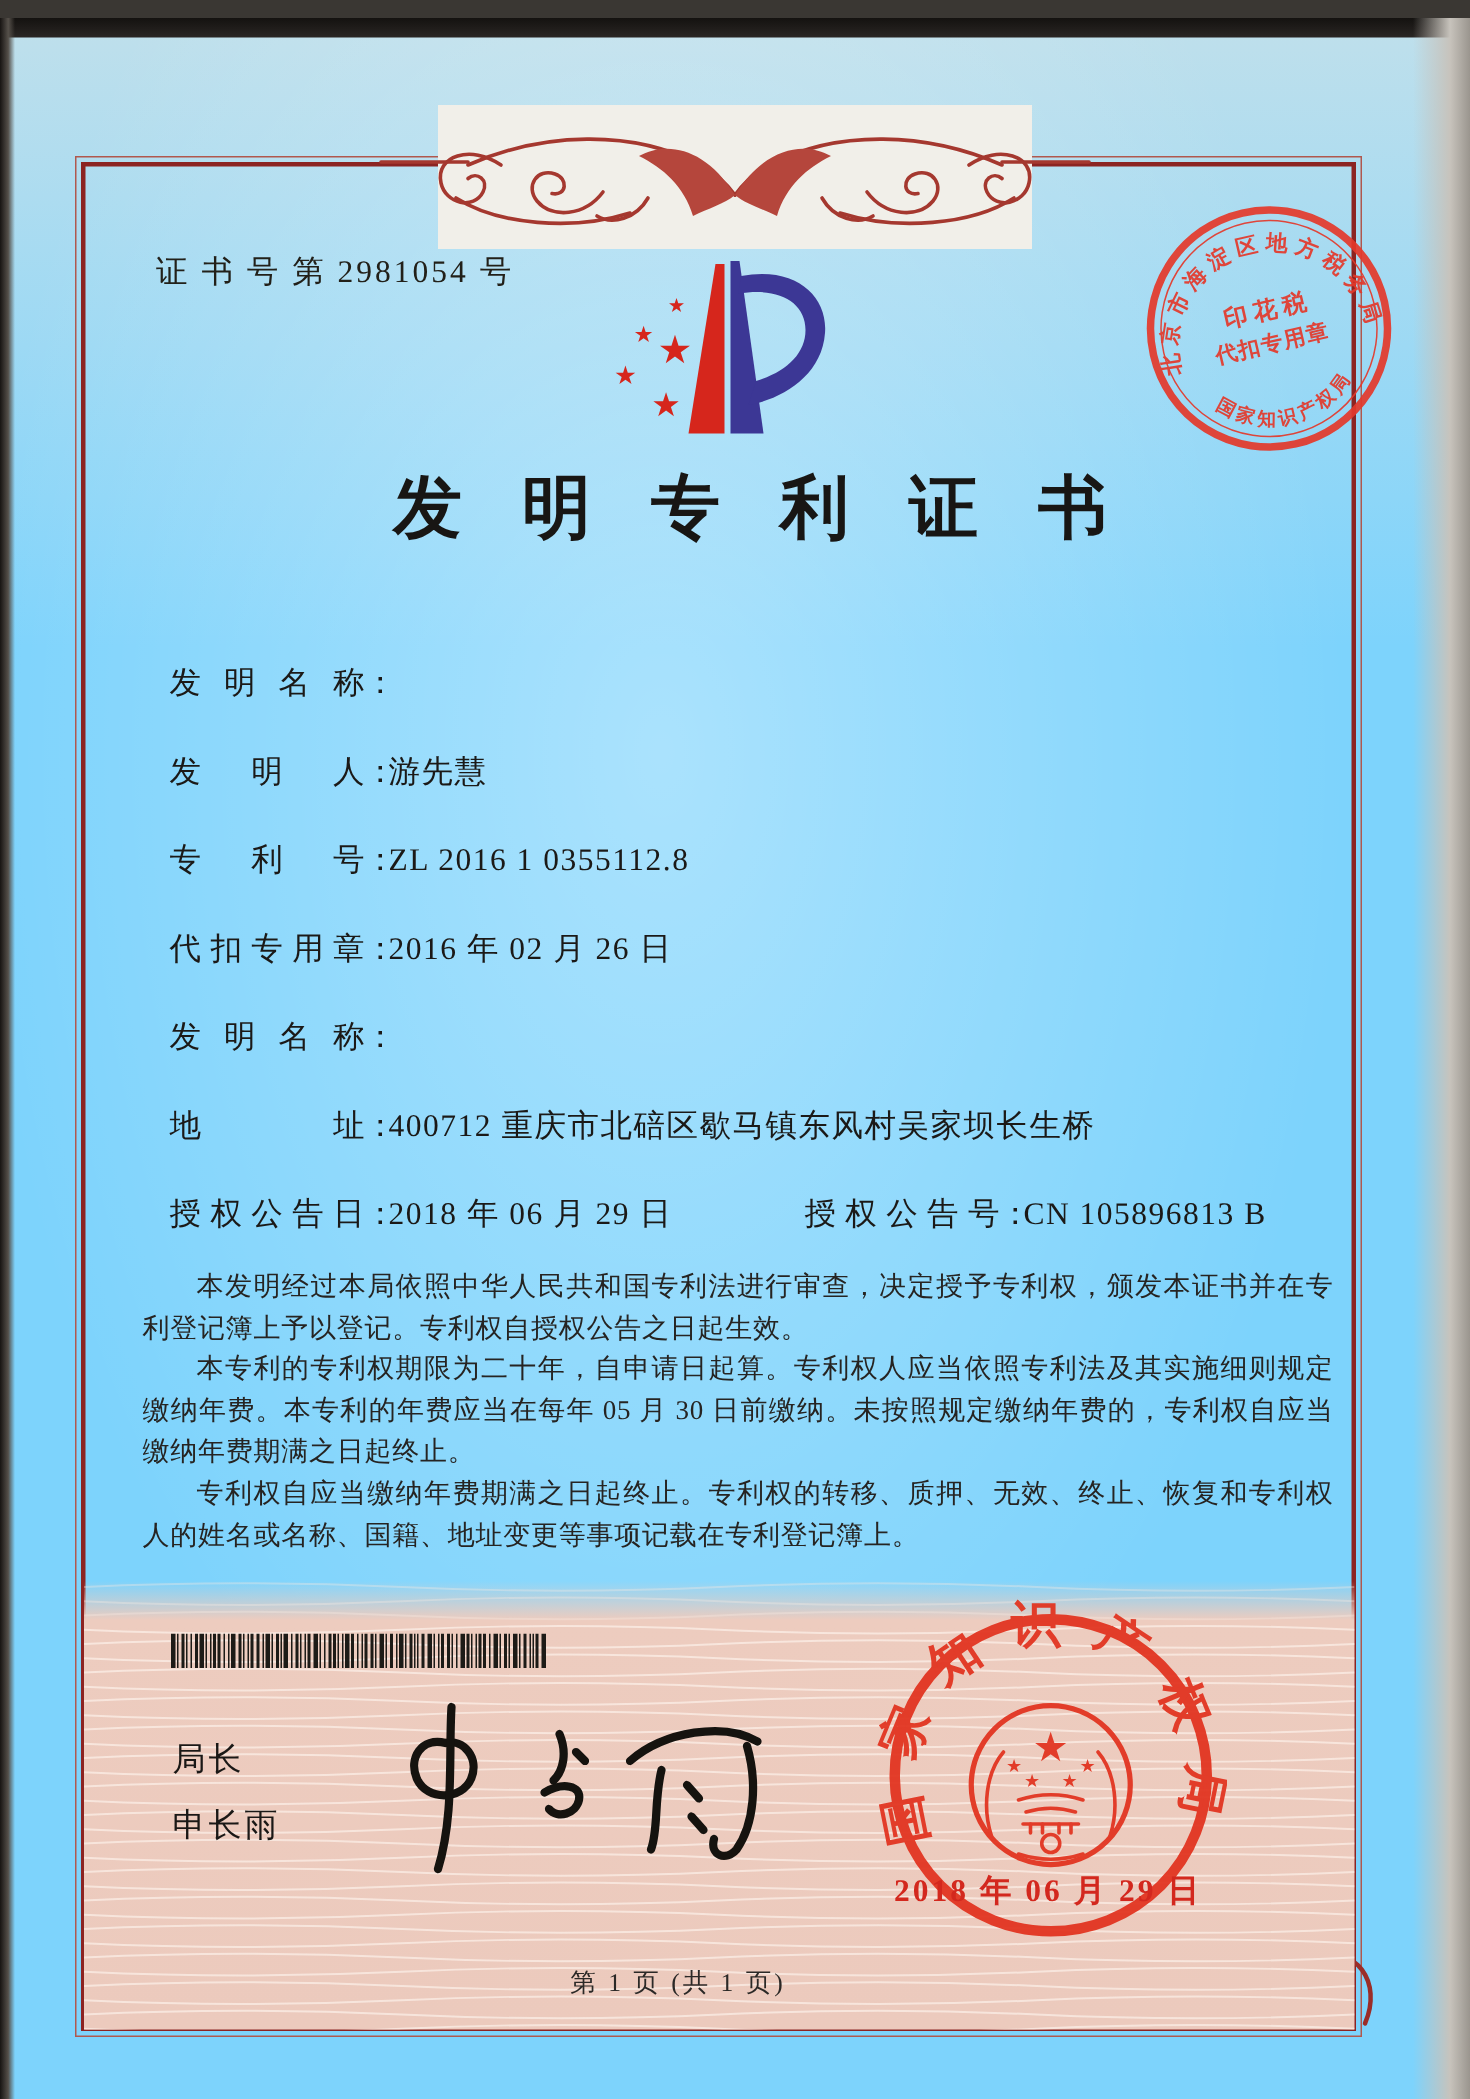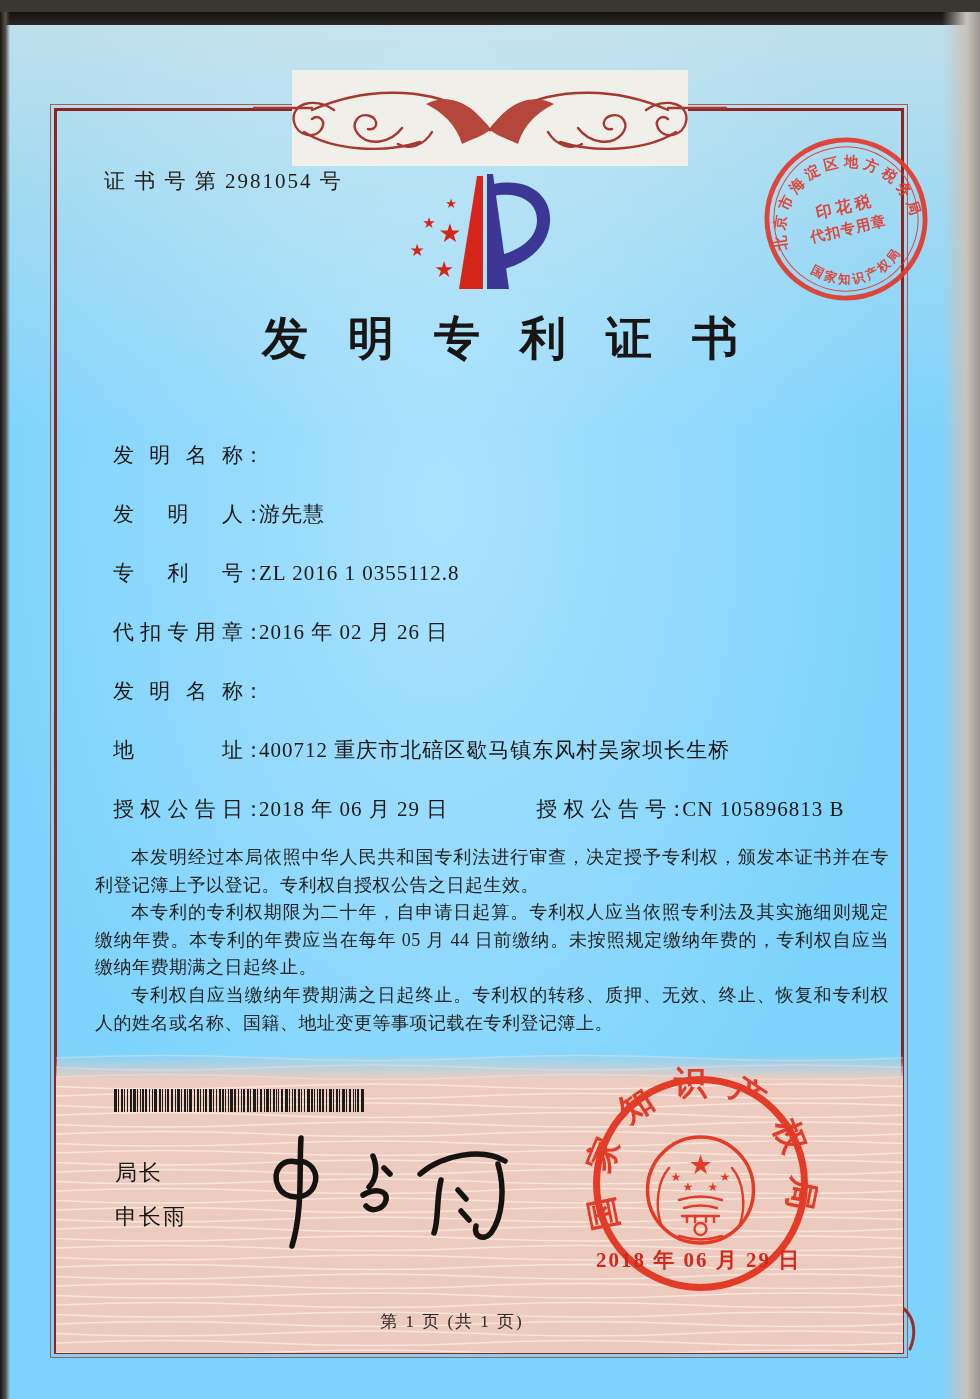--- a/index.html
+++ b/index.html
@@ -209,21 +209,21 @@
       <span class="grant2">
         <span class="flabel">授权公告号</span>
           <span class="fcolon">：</span>
           <span class="fvalue">CN 105896813 B</span>
       </span>
     </div>
   </div>
 
   <div class="abs bodytext">
     <p>本发明经过本局依照中华人民共和国专利法进行审查，决定授予专利权，颁发本证书并在专利登记簿上予以登记。专利权自授权公告之日起生效。</p>
-    <p>本专利的专利权期限为二十年，自申请日起算。专利权人应当依照专利法及其实施细则规定缴纳年费。本专利的年费应当在每年 05 月 44 日前缴纳。未按照规定缴纳年费的，专利权自应当缴纳年费期满之日起终止。</p>
+    <p>本专利的专利权期限为二十年，自申请日起算。专利权人应当依照专利法及其实施细则规定缴纳年费。本专利的年费应当在每年 05 月 30 日前缴纳。未按照规定缴纳年费的，专利权自应当缴纳年费期满之日起终止。</p>
     <p>专利权自应当缴纳年费期满之日起终止。专利权的转移、质押、无效、终止、恢复和专利权人的姓名或名称、国籍、地址变更等事项记载在专利登记簿上。</p>
   </div>
 
   <div class="abs barcode" id="barcode">
       <div style="width: 3px; margin-right: 1px;"></div>
       <div style="width: 1px; margin-right: 2px;"></div>
       <div style="width: 2px; margin-right: 1px;"></div>
       <div style="width: 1px; margin-right: 2px;"></div>
       <div style="width: 1px; margin-right: 2px;"></div>
       <div style="width: 2px; margin-right: 1px;"></div>

